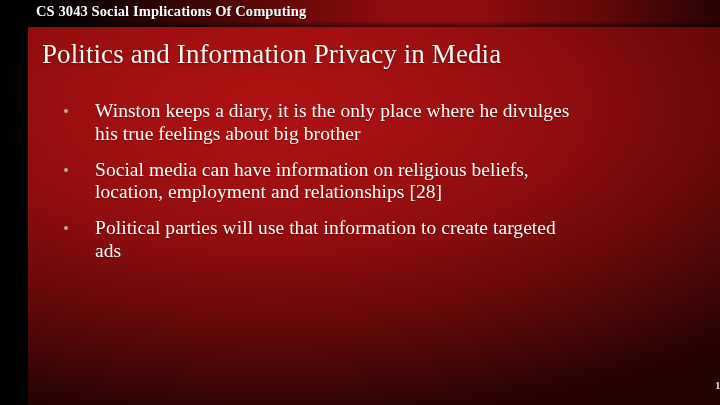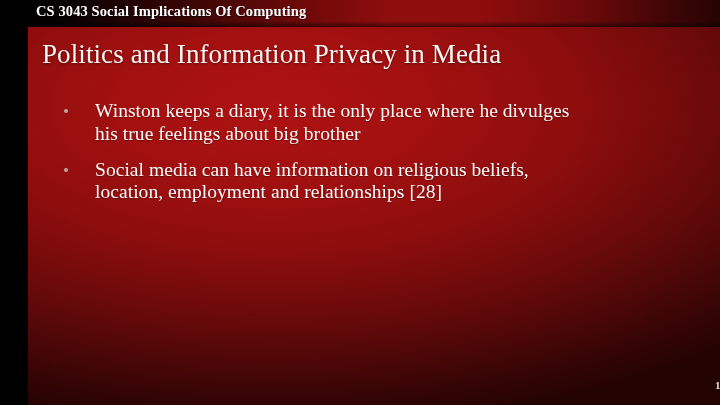--- a/index.html
+++ b/index.html
@@ -211,18 +211,24 @@
       <div class="bullet-text">Winston keeps a diary,  it is the only place where he divulges his true feelings about big brother</div>
     </div>
 
     <div class="bullet-row">
       <div class="bullet-marker">
         <span class="dot"></span>
       </div>
       <div class="bullet-text">Social media can have information on religious beliefs, location, employment and relationships [28]</div>
     </div>
 
+    <div class="bullet-row">
+      <div class="bullet-marker">
+        <span class="dot"></span>
+      </div>
+      <div class="bullet-text">Political parties will use that information to create targeted ads</div>
+    </div>
 
   </div>
 
   <div id="slide-number">12</div>
 
 </div>
 
 </body></html>

